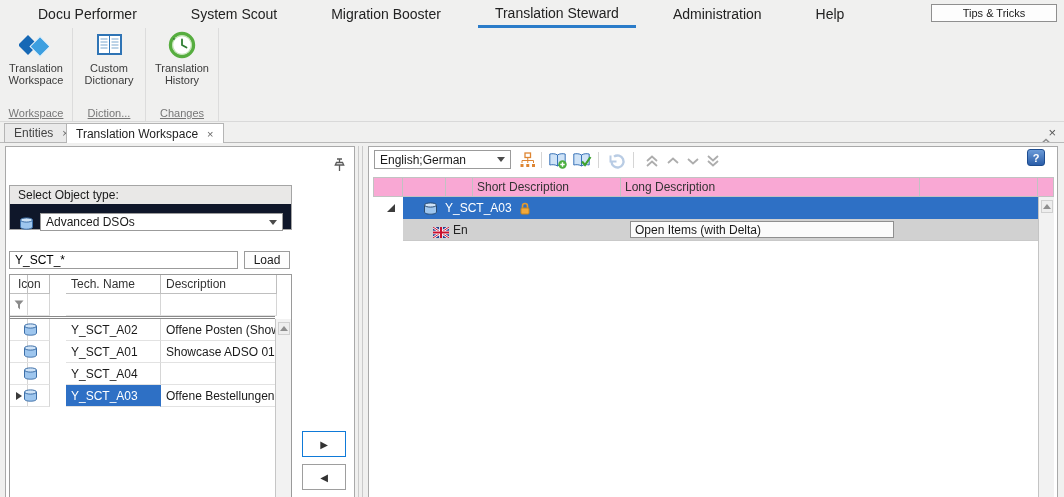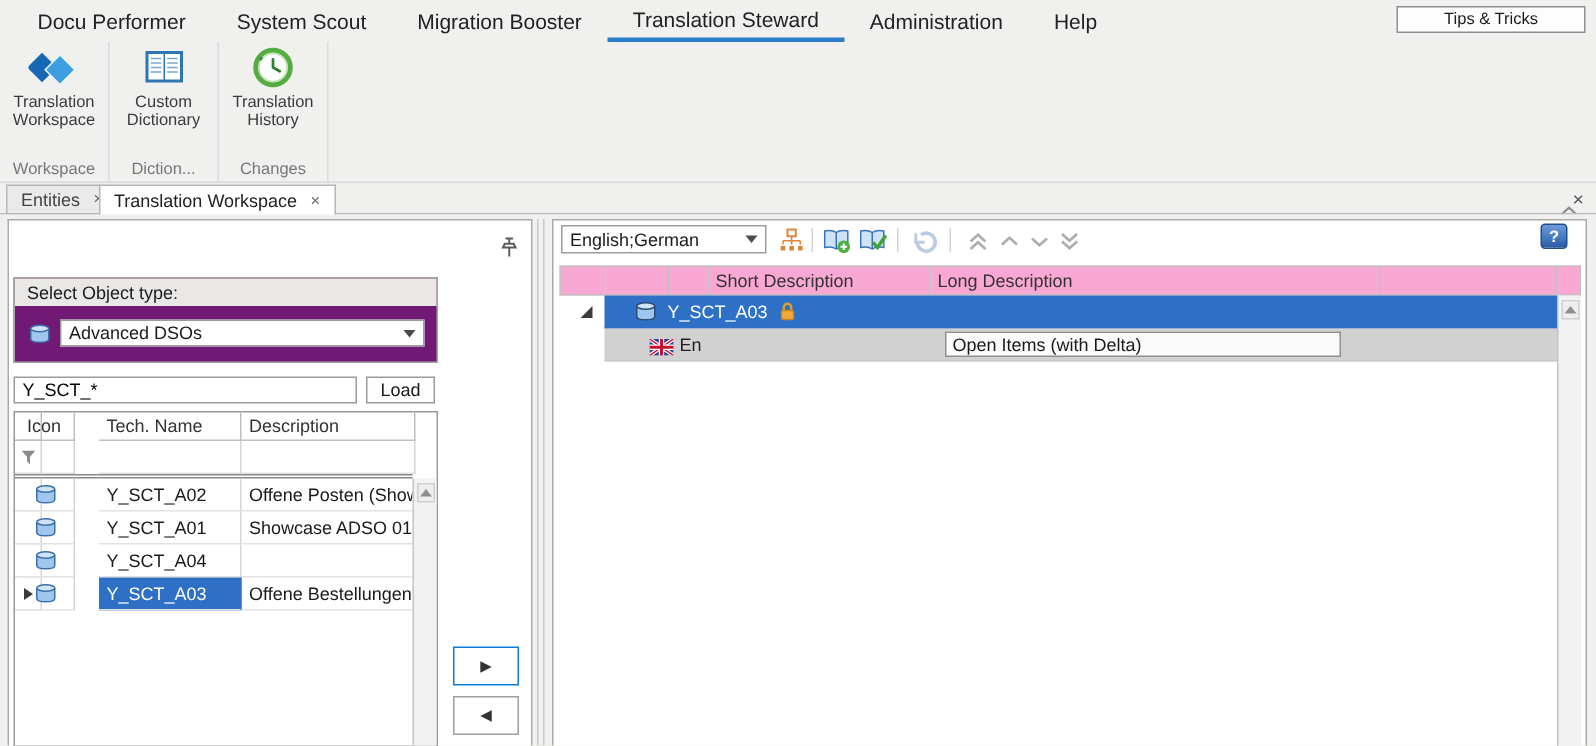--- a/index.html
+++ b/index.html
@@ -1,53 +1,53 @@
 <!DOCTYPE html>
 <html><head>
 <meta charset="utf-8">
 <style>
   * { margin:0; padding:0; box-sizing:border-box; }
   html,body { width:1064px; height:497px; overflow:hidden; background:#f0f0ef;
               font-family:"Liberation Sans", sans-serif; color:#1a1a1a; }
 
   
-  .menubar { position:absolute; top:0; left:0; width:1064px; height:28px; display:flex; align-items:stretch; padding-left:8px; }
+  .menubar { position:absolute; top:0; left:0; width:1064px; height:28px; display:flex; align-items:stretch; padding-left:21px;gap:20px; }
   .menu-item { padding:0 17px; font-size:14px; display:flex; align-items:center; cursor:default; color:#222; }
   .menu-item.active { border-bottom:3px solid #2b7cc9; }
   .tips-btn { position:absolute; right:7px; top:4px; width:126px; height:18px; background:#fdfdfd;
               border:1px solid #8f8f8f; font-size:11px; display:flex; align-items:center; justify-content:center; }
 
   
   .ribbon { position:absolute; top:28px; left:0; width:1064px; height:93px; }
   .rgroup { position:absolute; top:0; height:93px; border-right:1px solid #dcdcdc; width:73px; }
   .rgroup.g0 { left:0; } .rgroup.g1 { left:73px; } .rgroup.g2 { left:146px; }
   .rbtn { position:absolute; top:0; left:0; width:100%; height:74px; text-align:center; }
   .rbtn .ic { margin:3px auto 1px; width:34px; height:30px; }
   .rbtn .lbl { font-size:11px; line-height:12px; color:#3b3b3b; }
-  .glabel { position:absolute; bottom:2px; left:0; width:100%; text-align:center; font-size:11px; color:#777; }
+  .glabel { position:absolute; bottom:2px; left:0; width:100%; text-align:center; font-size:11px; color:#777;text-decoration:underline; }
   .ribbon-line { position:absolute; top:121px; left:0; width:1064px; height:1px; background:#d9d9d9; }
   .ribbon-collapse { position:absolute; top:104px; right:12px; width:12px; height:10px; cursor:pointer; }
 
   
   .tabbar { position:absolute; top:122px; left:0; width:1064px; height:21px; border-bottom:1px solid #b9b9b9; }
   .dtab { position:absolute; top:1px; height:20px; display:flex; align-items:center; padding:0 9px;
           font-size:12px; border:1px solid #b5b5b5; background:#eaeaea; color:#444; }
   .dtab.active { background:#ffffff; border-bottom:1px solid #fff; color:#222; height:21px; }
   .dtab .x { margin-left:9px; color:#666; font-size:11px; }
   .tabbar-close { position:absolute; right:8px; top:3px; font-size:13px; color:#555; }
 
   
   .main { position:absolute; top:143px; left:0; width:1064px; height:354px; background:#f0f0ef; }
 
   
   .lpanel { position:absolute; left:5px; top:3px; width:350px; height:351px; background:#fff;
             border:1px solid #a9a9a9; border-bottom:none; }
   .lp-title { position:absolute; left:12px; top:8px; font-size:17px; color:#2a79c2; }
   .pin { position:absolute; left:327px; top:11px; width:13px; height:14px; }
-  .gbox { position:absolute; left:3px; top:38px; width:283px; height:57px; border:1px solid #a5a5a5; background:#701a75; }
+  .gbox { position:absolute; left:3px; top:38px; width:283px; height:45px; border:1px solid #a5a5a5; background:#0f172a; }
   .gbox-hd { height:18px; background:#e9e8e7; font-size:12px; line-height:18px; padding-left:8px; }
   .gbox-bd { position:relative; height:37px; }
   .gbox-bd .dbi { position:absolute; left:9px; top:12px; }
   .combo { position:absolute; border:1px solid #9b9b9b; background:#fff; font-size:12px; display:flex; align-items:center;gap:27px; }
   .combo .txt { flex:1; padding-left:5px; white-space:nowrap; overflow:hidden; }
   .caret { width:0; height:0; border-left:4px solid transparent; border-right:4px solid transparent;
            border-top:5px solid #4b4b4b; margin-right:5px; }
   .gbox-bd .combo { left:30px; top:9px; width:243px; height:18px; }
   .search-inp { position:absolute; left:3px; top:104px; width:229px; height:18px; border:1px solid #9b9b9b;
                 font-size:12px; padding-left:5px; font-family:"Liberation Sans",sans-serif; }

